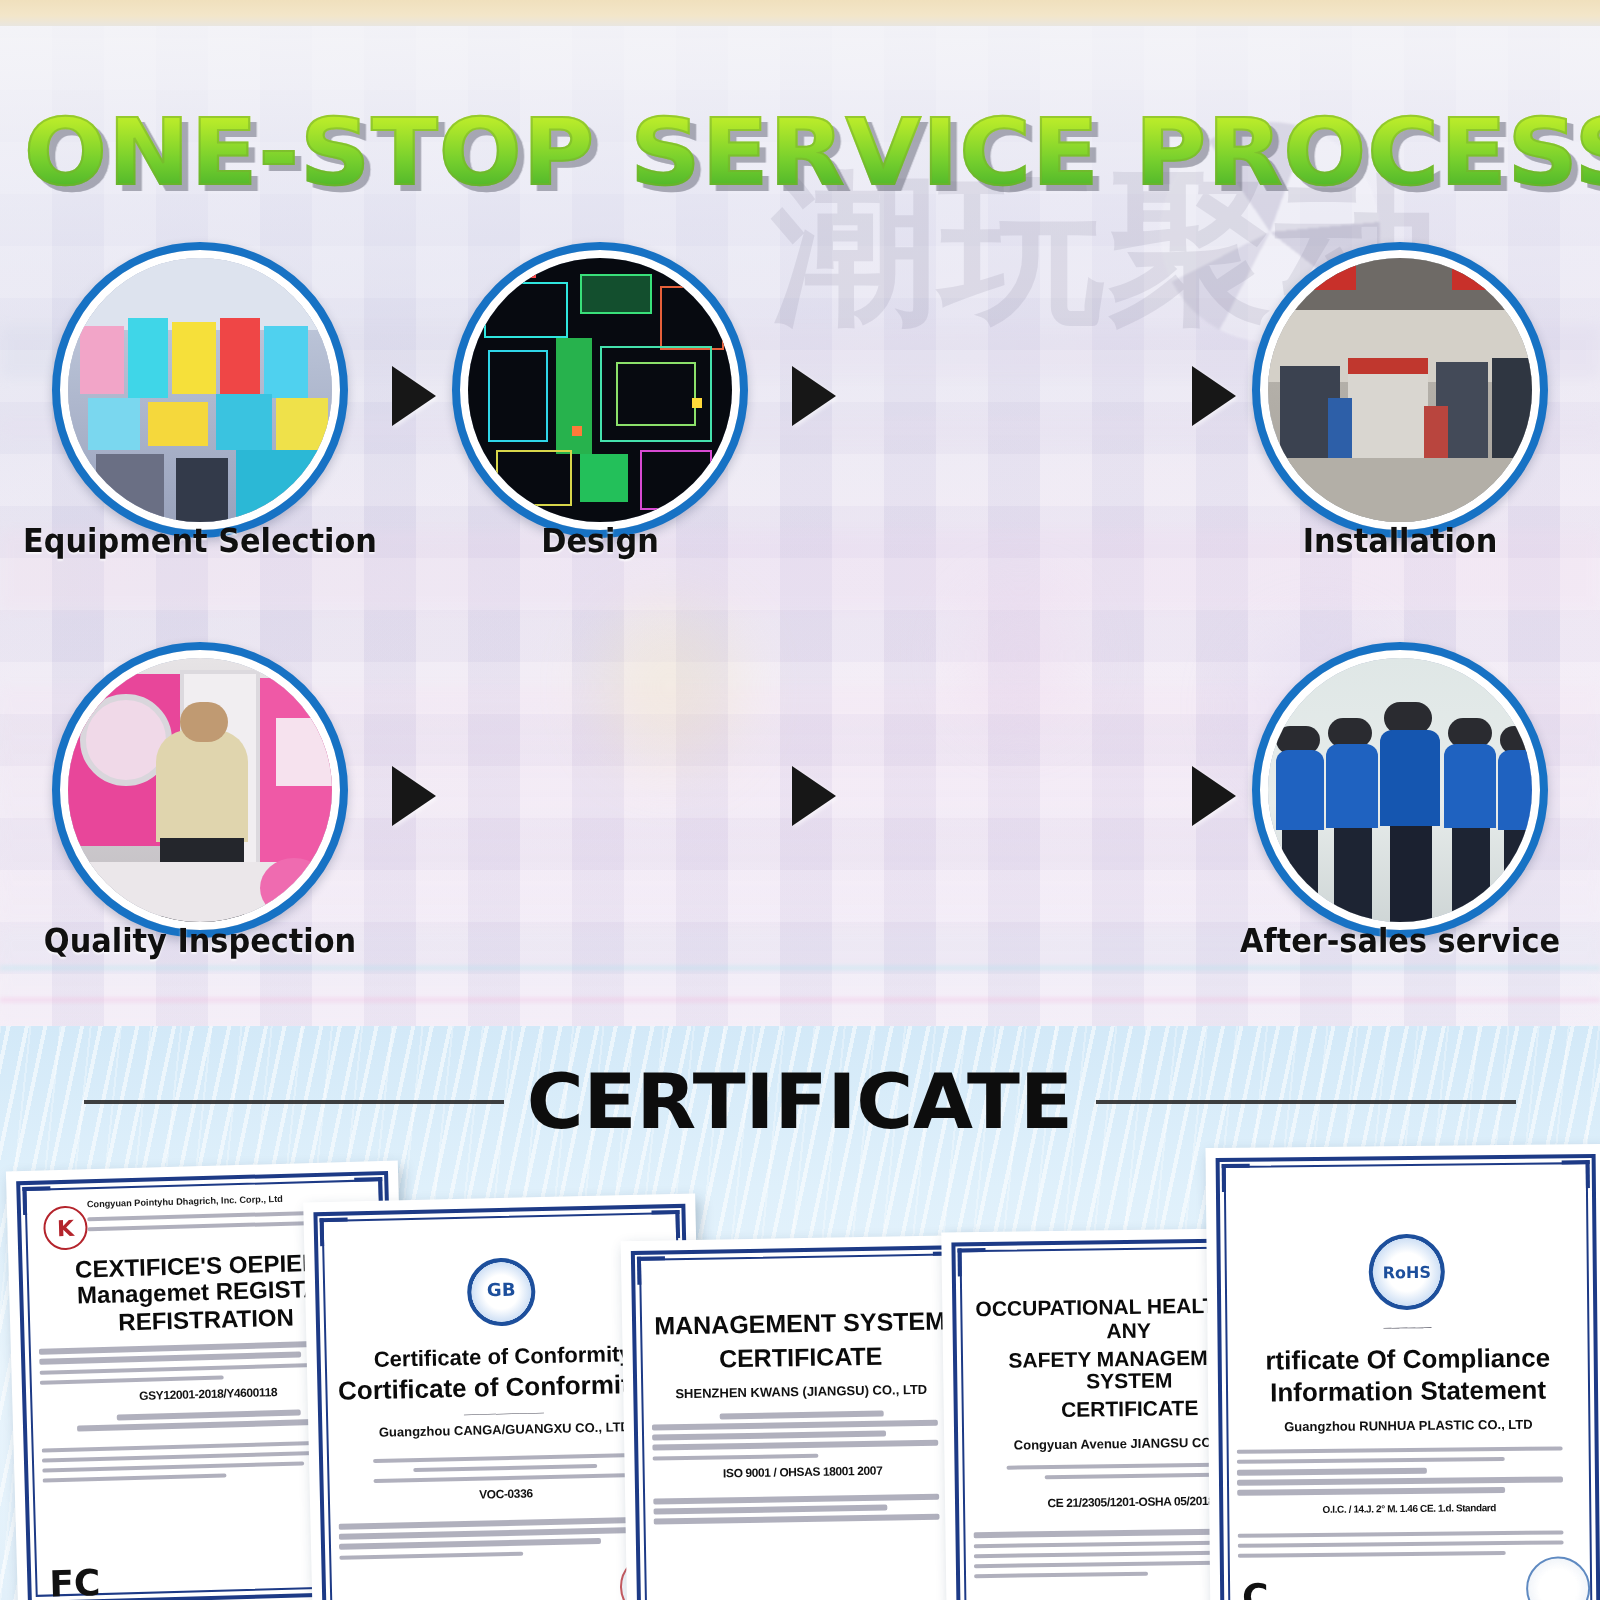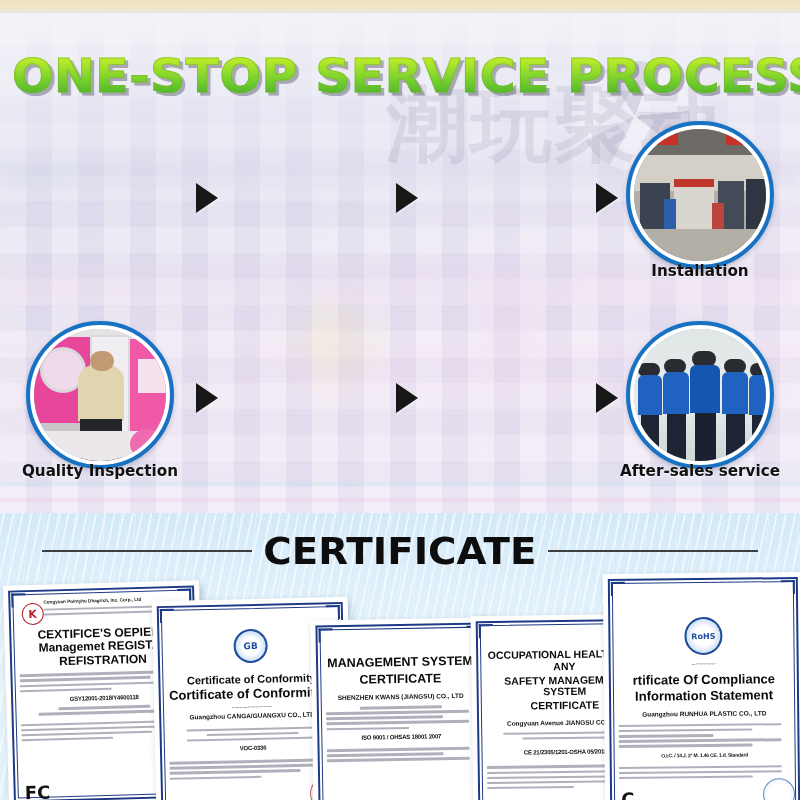--- a/index.html
+++ b/index.html
@@ -168,22 +168,64 @@
       <div class="bg-fan"></div>
       <div class="bg-cjk">潮玩聚动</div>
     </div>
 
     <div class="title-wrap">
       <h1 class="main-title">ONE-STOP SERVICE PROCESS</h1>
     </div>
 
     <div class="row row1">
 
+      <div class="cell c0">
+        <div class="circle">
+          <div class="inner">
+            <div style="inset:0;background:linear-gradient(180deg,#cfd7e6 0%,#b9c2d6 30%,#9aa3bd 100%);"></div>
+            <div style="left:0;top:0;width:140px;height:36px;background:#dde3ee;"></div>
+            <div style="left:6px;top:34px;width:22px;height:34px;background:#f2a5c8;"></div>
+            <div style="left:30px;top:30px;width:20px;height:40px;background:#3fd6e8;"></div>
+            <div style="left:52px;top:32px;width:22px;height:36px;background:#f6e03a;"></div>
+            <div style="left:76px;top:30px;width:20px;height:40px;background:#ef4646;"></div>
+            <div style="left:98px;top:34px;width:22px;height:36px;background:#4fd1ef;"></div>
+            <div style="left:10px;top:70px;width:26px;height:26px;background:#7ad7ef;"></div>
+            <div style="left:40px;top:72px;width:30px;height:22px;background:#f5d83c;"></div>
+            <div style="left:74px;top:68px;width:28px;height:28px;background:#3ac3e0;"></div>
+            <div style="left:104px;top:70px;width:26px;height:26px;background:#efe14a;"></div>
+            <div style="left:14px;top:98px;width:34px;height:36px;background:#6a6f84;"></div>
+            <div style="left:54px;top:100px;width:26px;height:34px;background:#333a4a;"></div>
+            <div style="left:84px;top:96px;width:46px;height:38px;background:#2bb8d6;"></div>
+          </div>
+        </div>
+        <div class="caption">Equipment Selection</div>
+      </div>
       <div class="arrow a1"></div>
 
+      <div class="cell c1">
+        <div class="circle">
+          <div class="inner">
+            <div style="inset:0;background:#070a10;"></div>
+            <div style="left:8px;top:12px;width:40px;height:26px;border:1.5px solid #2fe6df;"></div>
+            <div style="left:56px;top:8px;width:34px;height:18px;border:1.5px solid #39e07a;background:#134f2e;"></div>
+            <div style="left:96px;top:14px;width:30px;height:30px;border:1.5px solid #e6603a;"></div>
+            <div style="left:10px;top:46px;width:28px;height:44px;border:1.5px solid #2fd6e8;"></div>
+            <div style="left:44px;top:40px;width:18px;height:58px;background:#27b24d;"></div>
+            <div style="left:66px;top:44px;width:54px;height:46px;border:1.5px solid #45e2ad;"></div>
+            <div style="left:74px;top:52px;width:38px;height:30px;border:1.5px solid #8be06a;"></div>
+            <div style="left:14px;top:96px;width:36px;height:26px;border:1.5px solid #d8d64a;"></div>
+            <div style="left:56px;top:98px;width:24px;height:24px;background:#23c05a;"></div>
+            <div style="left:86px;top:96px;width:34px;height:28px;border:1.5px solid #d84ad2;"></div>
+            <div style="left:30px;top:6px;width:4px;height:4px;background:#ff4a4a;"></div>
+            <div style="left:112px;top:70px;width:5px;height:5px;background:#ffd93a;"></div>
+            <div style="left:52px;top:84px;width:5px;height:5px;background:#ff7a3a;"></div>
+          </div>
+        </div>
+        <div class="caption">Design</div>
+      </div>
       <div class="arrow a2"></div>
 
       <div class="arrow a3"></div>
 
       <div class="cell c3">
         <div class="circle">
           <div class="inner">
             <div style="inset:0;background:linear-gradient(180deg,#c6c2bb 0%,#b4b0a9 45%,#a6a29b 100%);"></div>
             <div style="left:0;top:0;width:140px;height:26px;background:#6e6a66;"></div>
             <div style="left:22px;top:2px;width:22px;height:14px;background:#c8302a;"></div>

